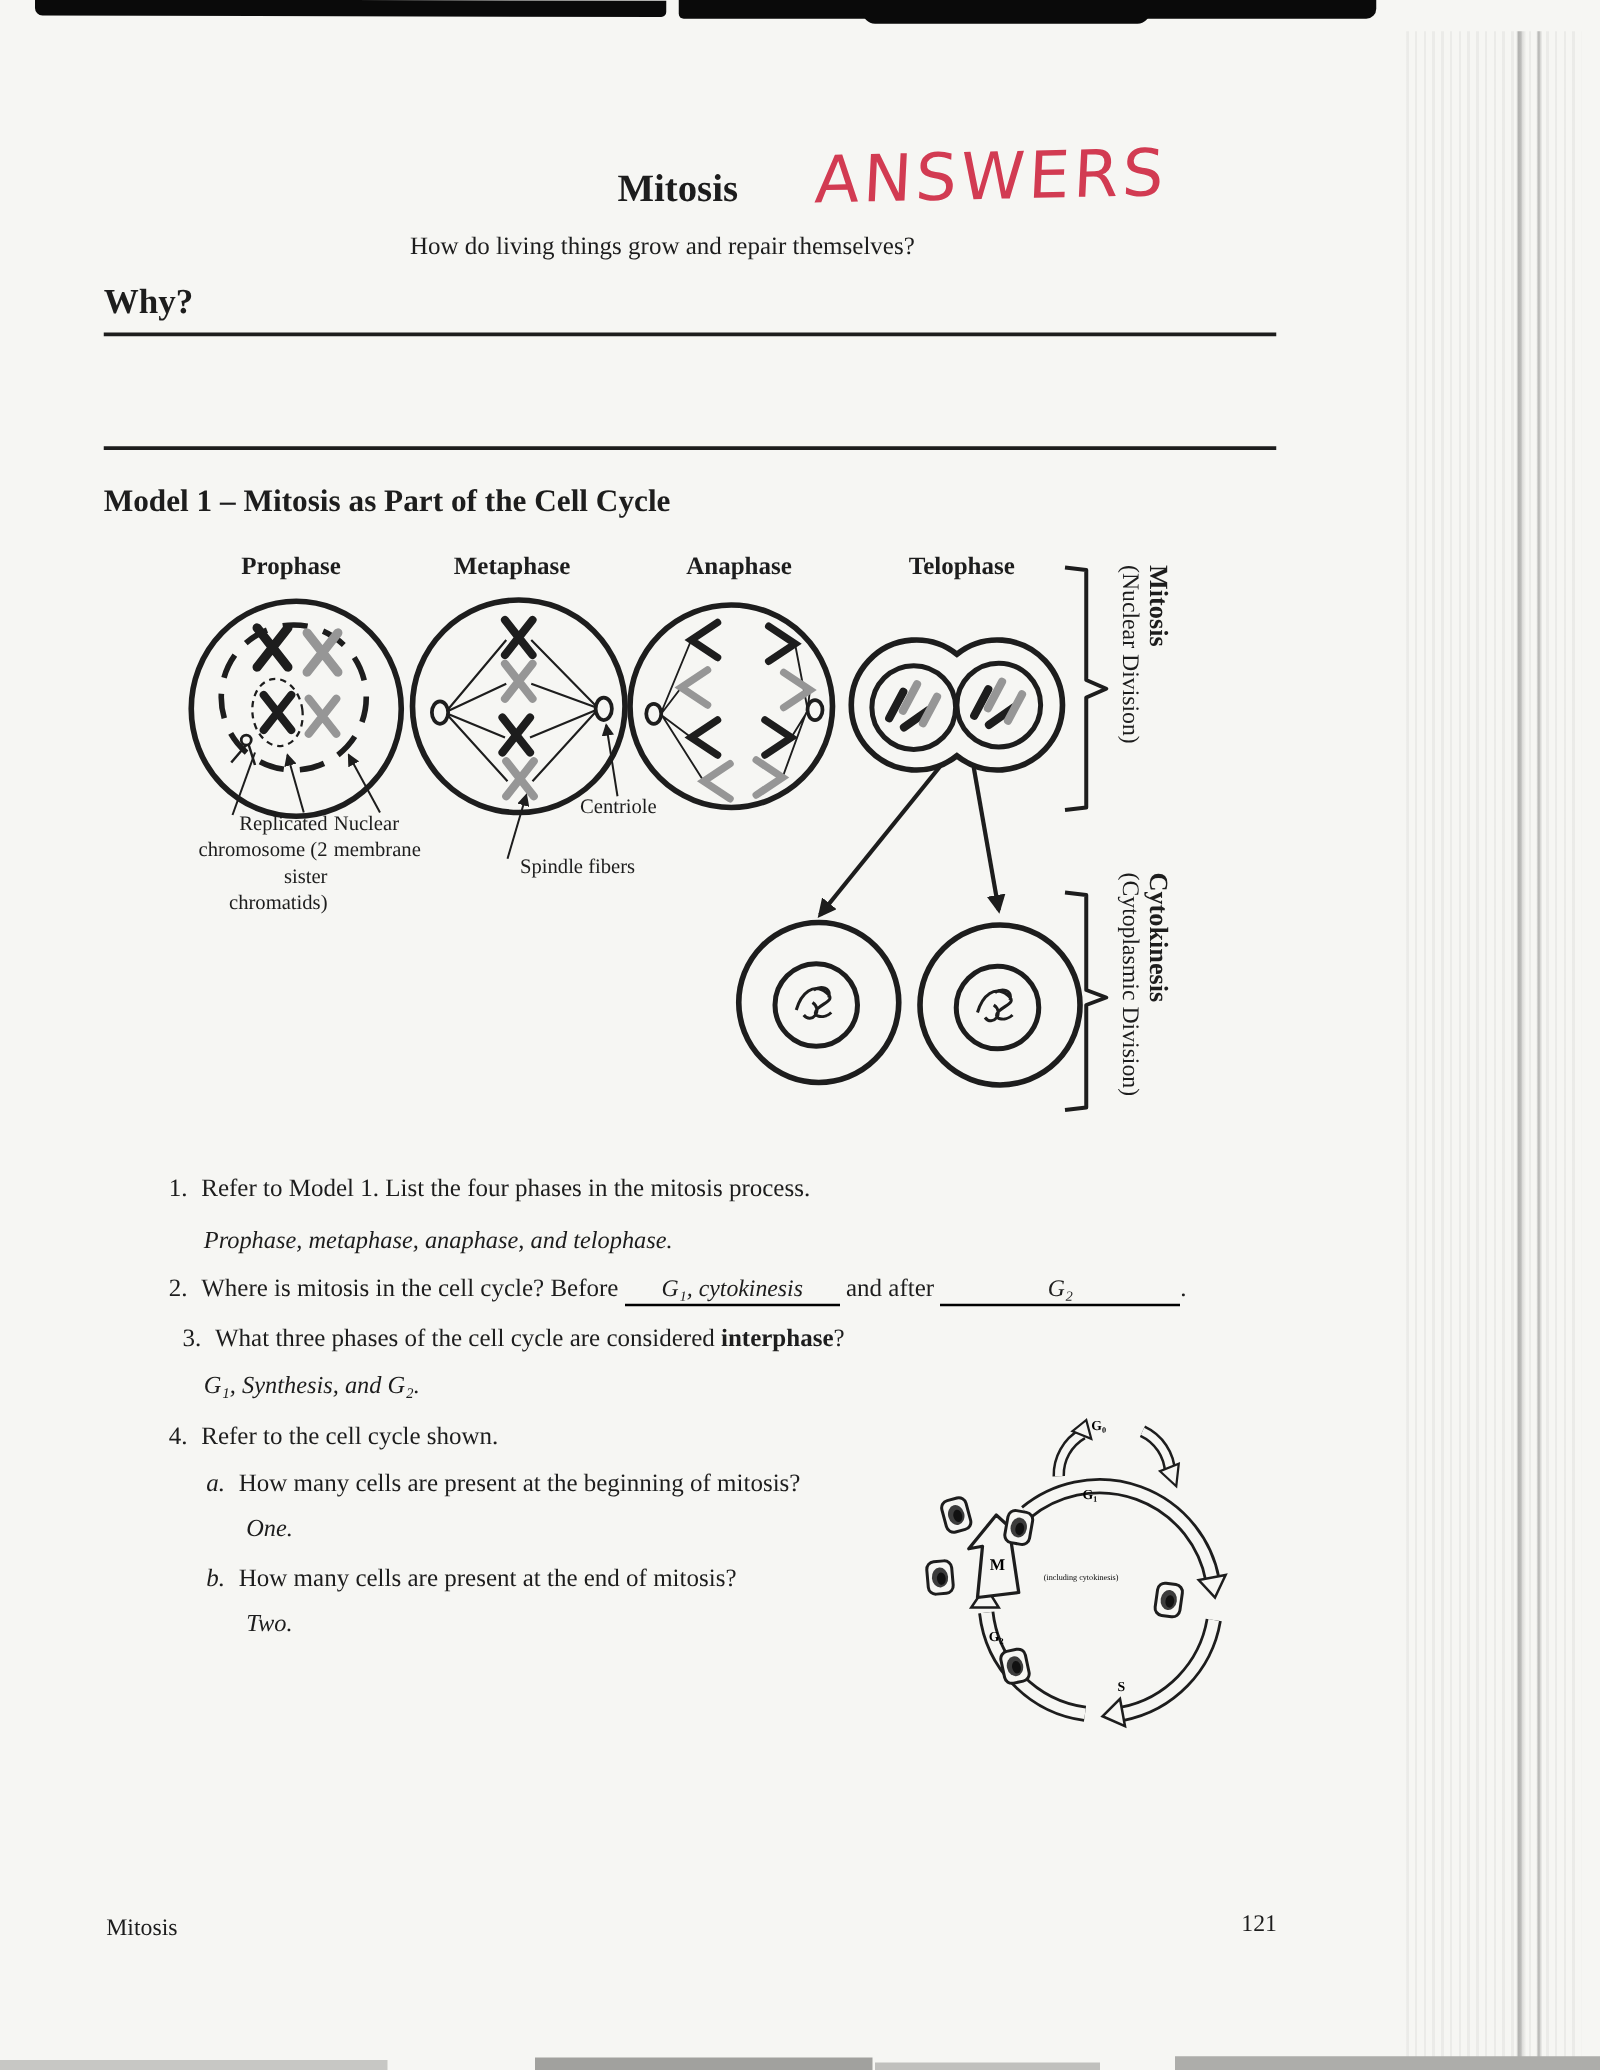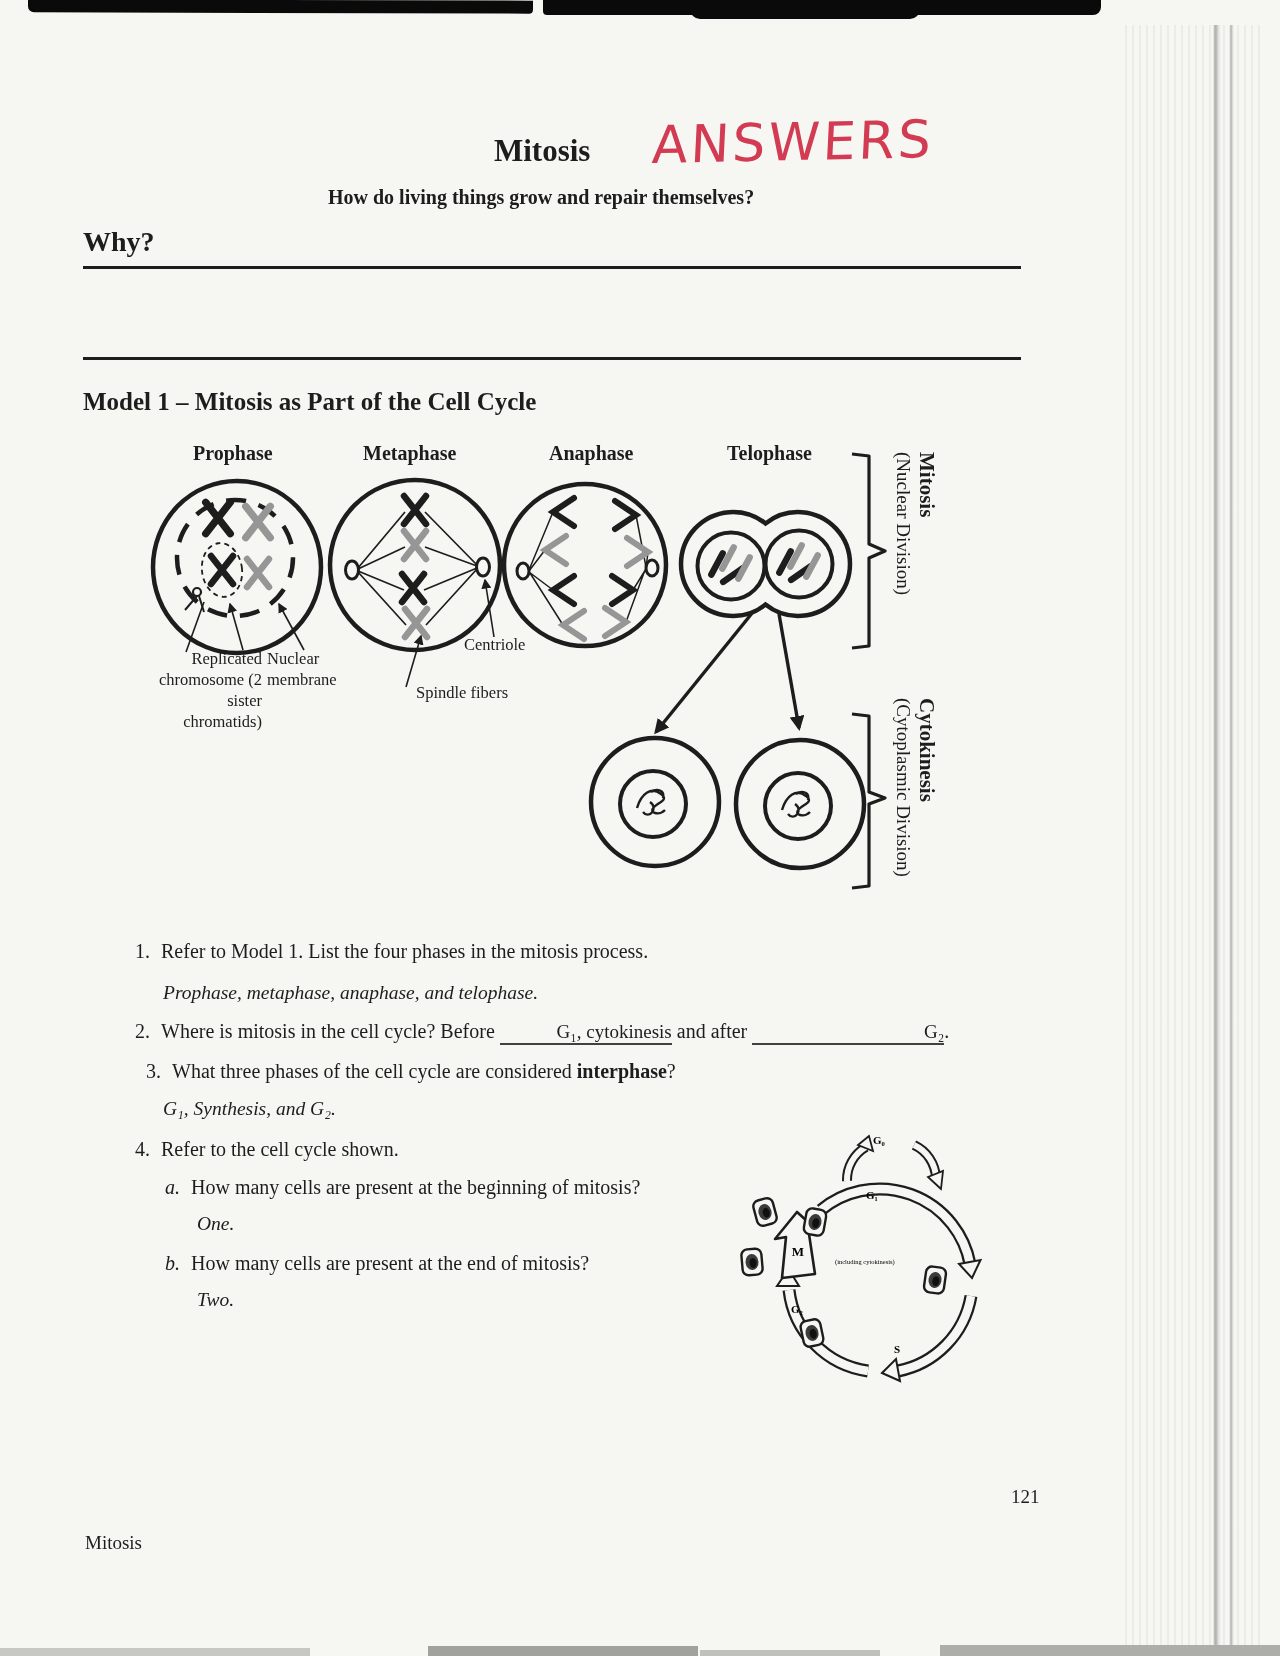--- a/index.html
+++ b/index.html
@@ -11,38 +11,38 @@
   #binding{position:absolute;left:1125px;top:25px;width:140px;height:1631px;
     background:
       linear-gradient(90deg, transparent 88px, rgba(50,50,50,.38) 90px, rgba(80,80,80,.15) 93px, transparent 96px),
       linear-gradient(90deg, transparent 104px, rgba(60,60,60,.30) 106px, transparent 109px),
       repeating-linear-gradient(90deg, rgba(90,90,90,.07) 0 2px, transparent 2px 7px);}
   .botblot{position:absolute;}
   
   #title{left:494px;top:133px;font-size:31px;font-weight:bold;}
   #stamp{left:652px;top:112px;font-family:"DejaVu Sans",sans-serif;font-size:52px;color:#d23b52;
          letter-spacing:3px;transform:rotate(-1.2deg) skewX(-4deg);}
-  #subtitle{left:328px;top:186px;font-size:20px;font-weight:bold;}
+  #subtitle{left:328px;top:186px;font-size:20px;}
   
   #why-head{left:83px;top:226px;font-size:28px;font-weight:bold;}
   .rule{position:absolute;background:#1d1d1d;height:3px;}
   #why-body{left:83px;top:276px;width:945px;font-size:19.5px;line-height:25px;}
   
   #m1-head{left:83px;top:388px;font-size:25px;font-weight:bold;}
   .phase{position:absolute;top:442px;font-size:20px;font-weight:bold;}
   .dlabel{position:absolute;font-size:16.5px;line-height:21px;}
   .vlabel{position:absolute;writing-mode:vertical-rl;text-orientation:mixed;line-height:1.12;}
   .vtitle{font-weight:bold;font-size:21px;}
   .vsub{font-size:19px;}
   
   .q{position:absolute;font-size:20px;}
   .qnum{display:inline-block;width:26px;}
   .ans{position:absolute;font-size:19.5px;font-style:italic;}
-  .blank{display:inline-block;border-bottom:2px solid #404040;text-align:right;
-         font-size:19px;vertical-align:baseline;}
+  .blank{display:inline-block;border-bottom:2px solid #000000;text-align:center;
+         font-style:italic;font-size:19px;vertical-align:baseline;}
   .sub-letter{font-style:italic;display:inline-block;width:26px;}
   b{font-weight:bold;}
   
   .foot{position:absolute;font-size:19px;}
   svg{position:absolute;overflow:visible;}
   svg text{font-family:"Liberation Serif","DejaVu Serif",serif;}
 </style>
 </head>
 <body>
 
@@ -253,15 +253,15 @@
 
     <text x="139" y="24" font-size="11" font-weight="600" text-anchor="middle">G₀</text>
     <text x="132" y="79" font-size="11" font-weight="600" text-anchor="middle">G₁</text>
     <text x="58" y="136" font-size="13" font-weight="600" text-anchor="middle">M</text>
     <text x="95" y="144" font-size="6.5">(including cytokinesis)</text>
     <text x="57" y="193" font-size="11" font-weight="600" text-anchor="middle">G₂</text>
     <text x="157" y="233" font-size="11" font-weight="600" text-anchor="middle">S</text>
   </svg>
 
   <div class="foot" style="left:85px;top:1532px;">Mitosis</div>
-  <div class="foot" style="left:993px;top:1486px;margin-left:18px;">121</div>
+  <div class="foot" style="left:993px;top:1529px;">121</div>
 
 </div>
 
 </body></html>

